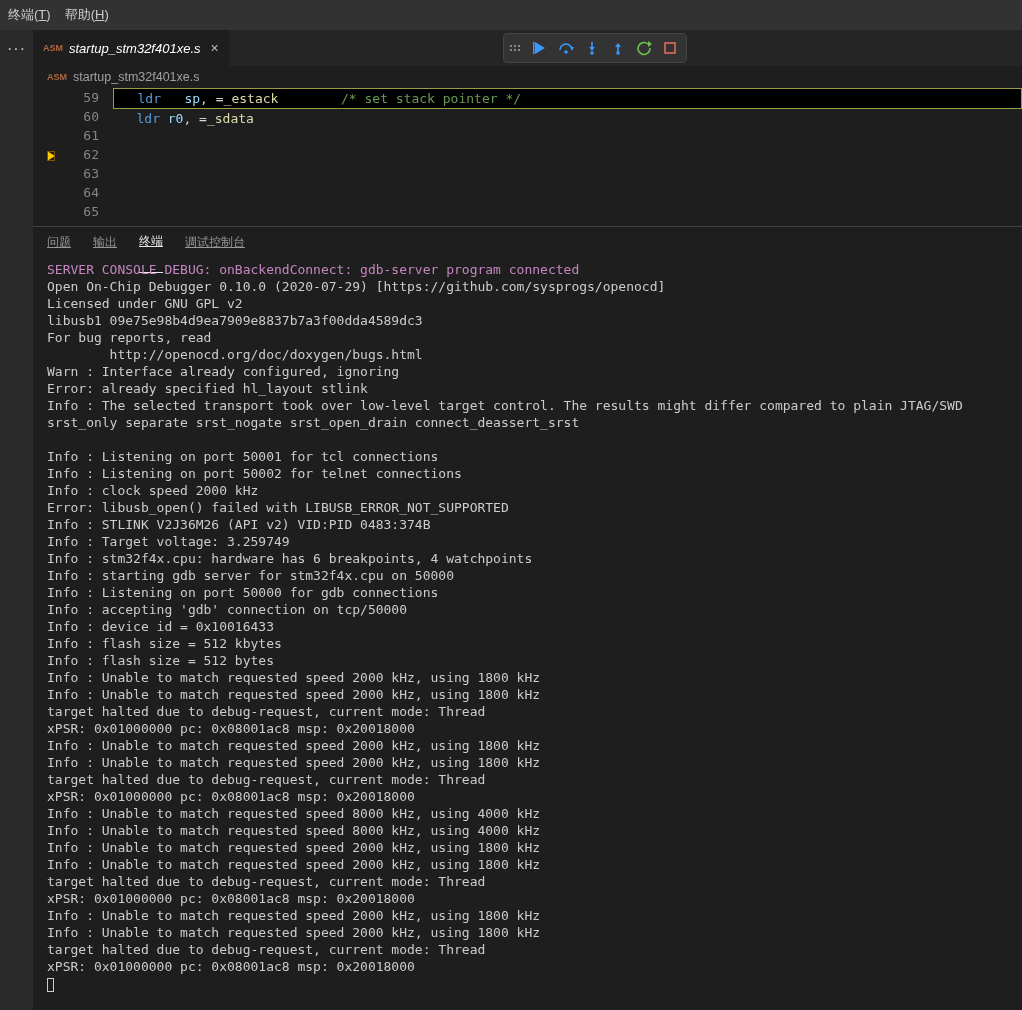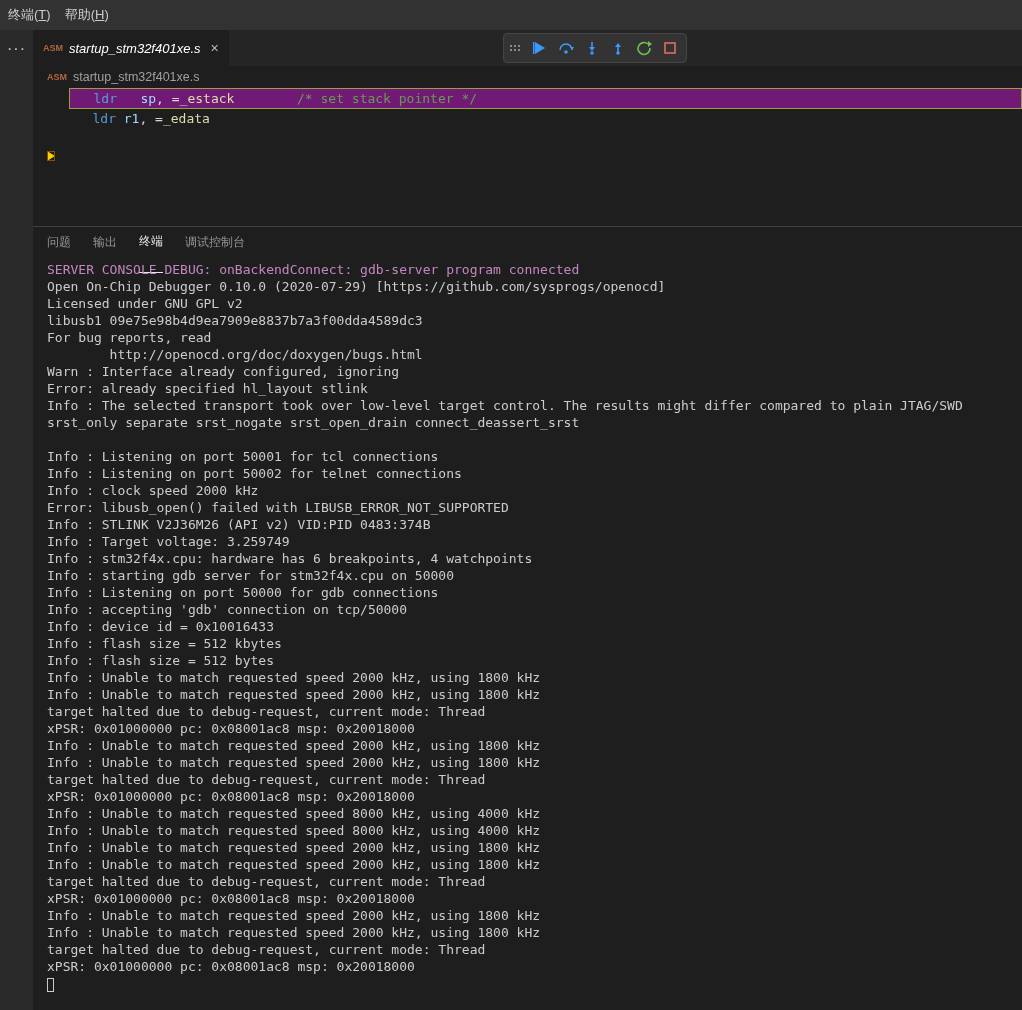--- a/index.html
+++ b/index.html
@@ -100,21 +100,21 @@
     font-family:Consolas,monospace;
     font-size:13px;
     line-height:19px;
     overflow:hidden;
   }
   .gutter-glyph { width:36px; text-align:center; }
   .gutter-nums { width:44px; text-align:right; color:#858585; padding-right:14px; user-select:none;}
   .code-lines { flex:1; position:relative; }
   .code-lines .line { white-space:pre; }
   .hl-line {
-    background:#701a75;
+    background:#000000;
     border:1px solid #9c9c45;
   }
   .c-dir{color:#c586c0}
   .c-func{color:#4ec9b0}
   .c-kw{color:#569cd6}
   .c-reg{color:#9cdcfe}
   .c-sym{color:#dcdcaa}
   .c-op{color:#d4d4d4}
   .c-cmt{color:#6a9955}
   .c-def{color:#d4d4d4}
@@ -130,21 +130,21 @@
     background:#1e1e1e;
     overflow:hidden;
   }
   .panel-tabs {
     height:30px;
     display:flex; align-items:center;
     padding:0 14px; gap:22px;
     font-size:12px;
     color:#969696;
   }
-  .panel-tabs .ptab{cursor:pointer; padding:22px 0;}
+  .panel-tabs .ptab{cursor:pointer; padding:22px 0;text-decoration:underline;}
   .panel-tabs .ptab.active{color:#e7e7e7; border-bottom:1px solid #e7e7e7;}
   .terminal {
     flex:1;
     font-family:Consolas,monospace;
     font-size:13px;
     line-height:17px;
     color:#cccccc;
     padding:4px 12px 4px 14px;
     overflow-y:auto;
     white-space:pre;
@@ -244,24 +244,34 @@
       <div class="gutter-glyph" id="gcol">
           <div class="line">&nbsp;</div>
           <div class="line">&nbsp;</div>
           <div class="line">&nbsp;</div>
           <div class="line"><span class="glyph-arrow"></span></div>
           <div class="line">&nbsp;</div>
           <div class="line">&nbsp;</div>
           <div class="line">&nbsp;</div>
           <div class="line">&nbsp;</div>
         </div>
+      <div class="gutter-nums" id="ncol">
+          <div class="line">59</div>
+          <div class="line">60</div>
+          <div class="line">61</div>
+          <div class="line">62</div>
+          <div class="line">63</div>
+          <div class="line">64</div>
+          <div class="line">65</div>
+          <div class="line">66</div>
+        </div>
       <div class="code-lines" id="ccol">
           <div class="line hl-line">   <span class="c-kw">ldr</span>   <span class="c-reg">sp</span><span class="c-op">, =</span><span class="c-sym">_estack</span>        <span class="c-cmt">/* set stack pointer */</span></div>
           <div class="line"></div>
-          <div class="line">   <span class="c-kw">ldr</span> <span class="c-reg">r1</span><span class="c-op">, =</span><span class="c-sym">_edata</span></div>
+          <div class="line">   <span class="c-kw">ldr</span> <span class="c-reg">r0</span><span class="c-op">, =</span><span class="c-sym">_sdata</span></div>
         </div>
     </div>
 
     <div class="panel">
       <div class="panel-tabs">
         <span class="ptab">问题</span>
         <span class="ptab">输出</span>
         <span class="ptab active">终端</span>
         <span class="ptab">调试控制台</span>
       </div>

